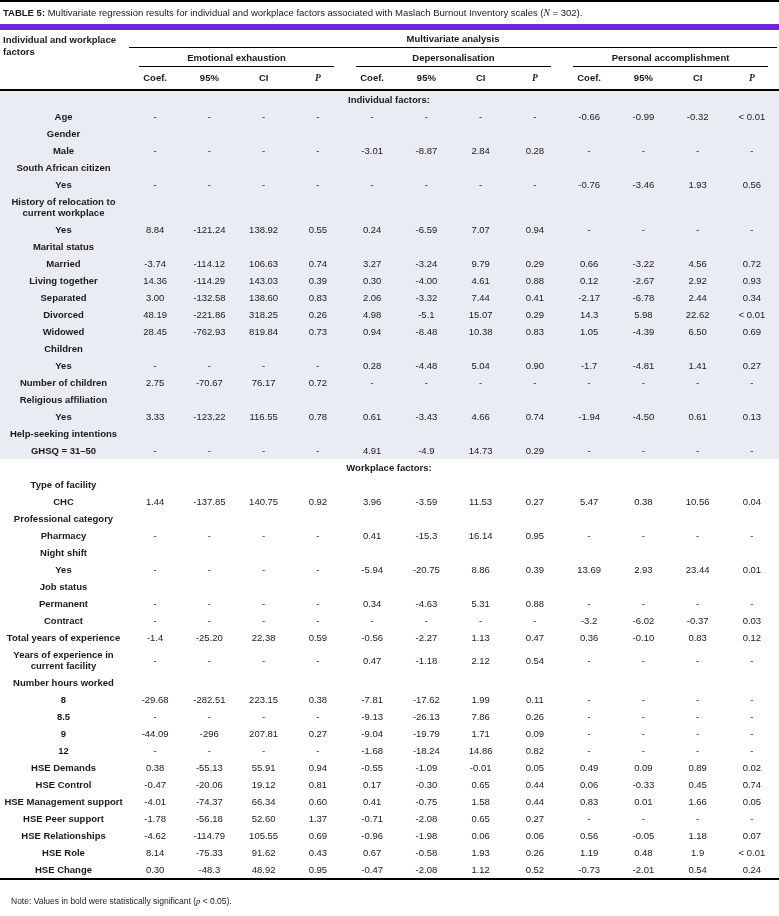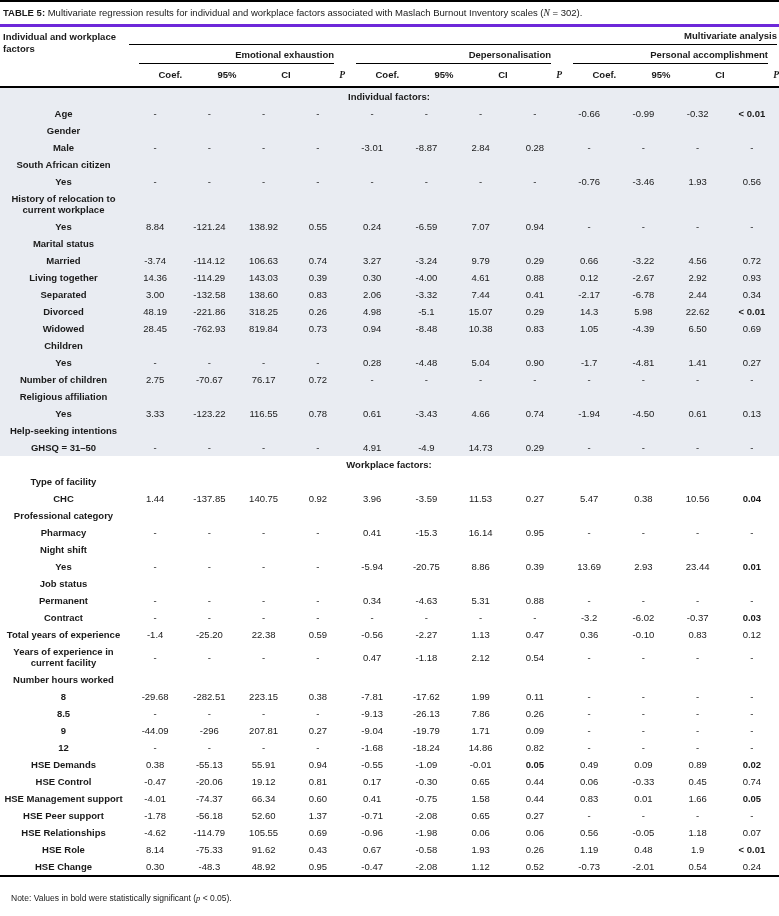--- a/index.html
+++ b/index.html
@@ -6,21 +6,21 @@
   html, body {
     margin: 0; padding: 0;
     width: 779px; height: 916px;
     background: #ffffff;
     font-family: "Liberation Sans", sans-serif;
     color: #1a1a1a;
     overflow: hidden;
   }
   .titlebar {
     border-top: 2px solid #000;
-    border-bottom: 3px solid #6d28d9;
+    border-bottom: 6px solid #6d28d9;
     padding: 5px 3px 5px 3px;
     font-size: 9.5px;
     line-height: 1.2;
   }
   .titlebar .t-label { font-weight: bold; }
   .nvar { font-family: "Liberation Serif", serif; font-style: italic; }
   .pvar { font-family: "Liberation Serif", serif; font-style: italic; font-weight: bold; }
   .pnote { font-family: "Liberation Serif", serif; font-style: italic; }
 
   table.results {
@@ -29,21 +29,21 @@
     table-layout: fixed;
   }
   col.c-label { width: 128px; }
 
   thead { border-bottom: 2px solid #000; }
   thead th {
     font-size: 9.5px;
     font-weight: bold;
     padding: 0;
     vertical-align: bottom;
-    text-align: right;
+    text-align: center;
   }
   th.factors {
     text-align: left;
     vertical-align: top;
     padding: 4px 4px 2px 3px;
     line-height: 1.18;
   }
   th.ma div {
     border-bottom: 1px solid #000;
     padding: 3px 0 3px 0;
@@ -64,21 +64,21 @@
     vertical-align: middle;
   }
   tbody { border-bottom: 2px solid #000; }
   td.label {
     text-align: center;
     font-weight: bold;
     padding-left: 3px;
     padding-right: 4px;
   }
   tr.shaded { background: #e9ecf2; }
-  td.b { font-weight: bold; }
+  td.b { font-weight: normal; }
 
   .notes {
     font-size: 8.5px;
     padding: 6px 3px 0 3px;
     line-height: 1.65;
   }
   .notes div { margin: 8px; }
 </style>
 </head>
 <body>

